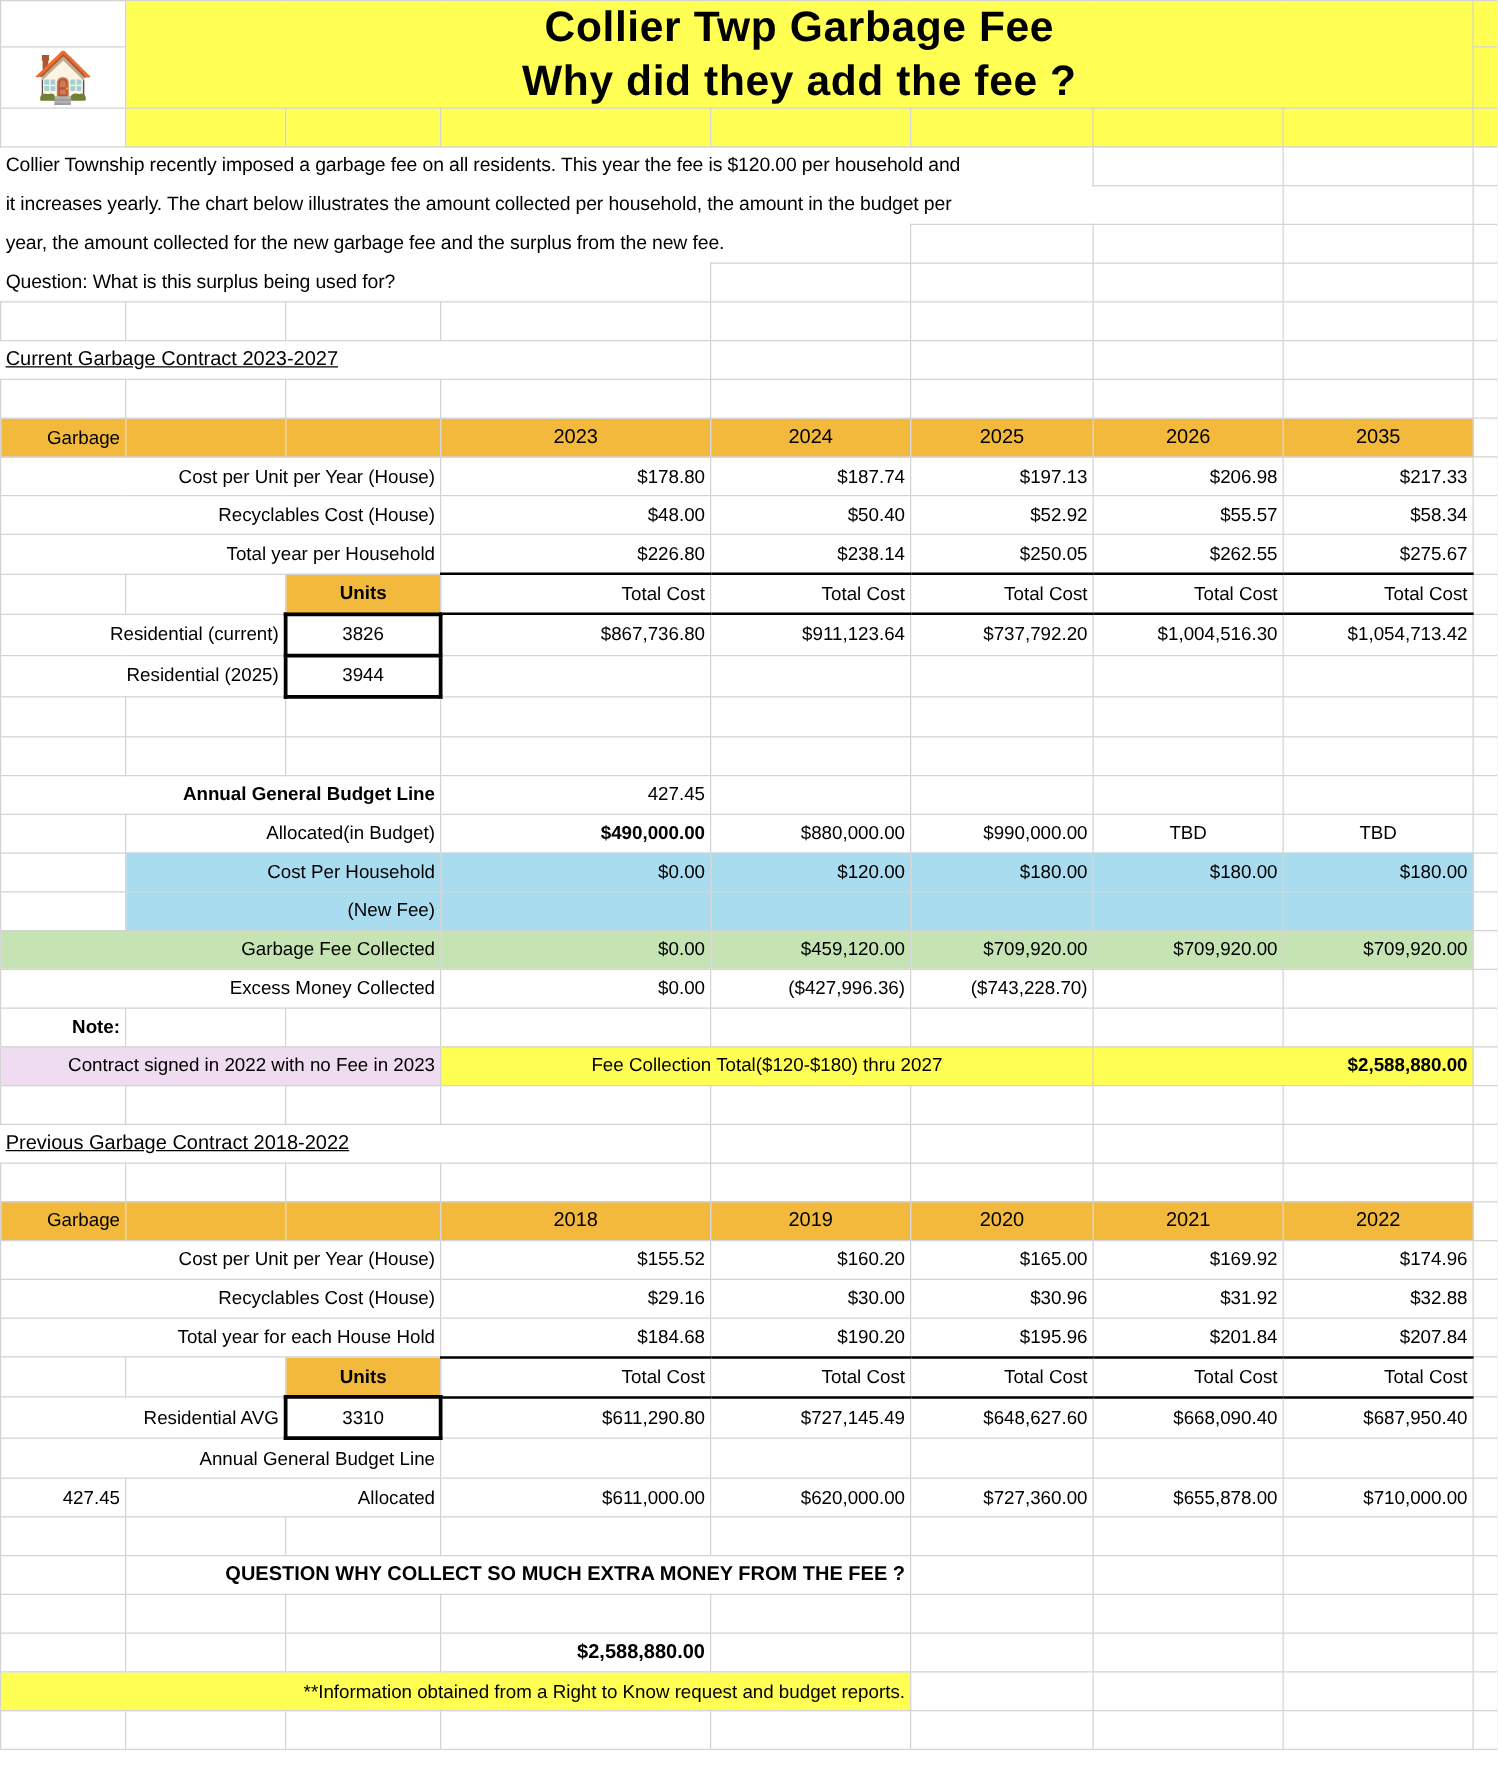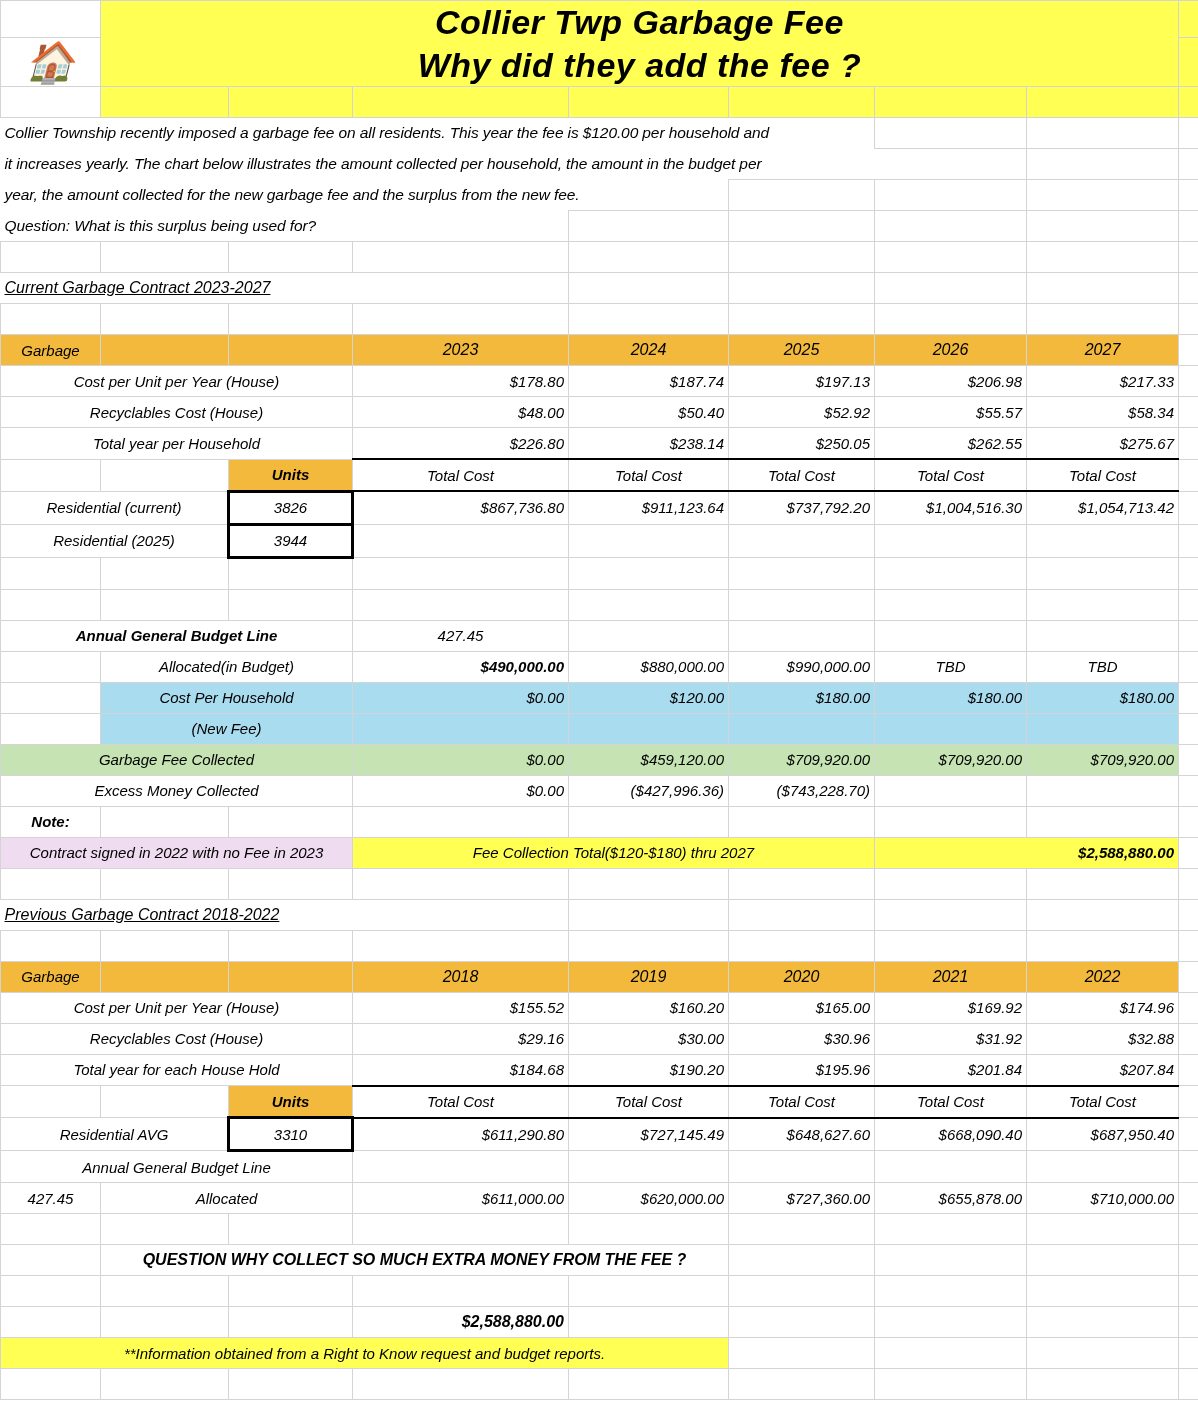--- a/index.html
+++ b/index.html
@@ -11,21 +11,20 @@
     font-family: "Liberation Sans", sans-serif;
     color: #000000;
     width: 1198px;
     height: 1416px;
     overflow: hidden;
   }
   #sheet {
     position: relative;
     width: 1198px;
     height: 1176px;
-    font-style: italic;
   }
   table.grid {
     border-collapse: collapse;
     table-layout: fixed;
     width: 1198px;
     font-size: 15px;
   }
   table.grid td {
     border: 1px solid #d4d4d4;
     height: 30px;
@@ -40,21 +39,21 @@
   col.c2 { width: 124px; }
   col.c3 { width: 216px; }
   col.c4 { width: 160px; }
   col.c5 { width: 146px; }
   col.c6 { width: 152px; }
   col.c7 { width: 152px; }
   col.c8 { width: 20px; }
 
   .r { text-align: right; }
   .c { text-align: center; }
-  .l { text-align: center; }
+  .l { text-align: right; }
   .b { font-weight: bold; }
   .yellow { background: #ffff54; }
   .orange { background: #f2b93d; }
   .blue { background: #aadcf0; }
   .green { background: #c6e3b4; }
   .pink { background: #f0dcf0; }
   .noborder { border: none !important; }
 
   .title-cell {
     background: #ffff54;
@@ -191,21 +190,21 @@
   </tr>
 
   <tr>
     <td class="orange l">Garbage</td>
     <td class="orange"></td>
     <td class="orange"></td>
     <td class="orange c hdr-year">2023</td>
     <td class="orange c hdr-year">2024</td>
     <td class="orange c hdr-year">2025</td>
     <td class="orange c hdr-year">2026</td>
-    <td class="orange c hdr-year">2027</td>
+    <td class="orange c hdr-year">2035</td>
     <td></td>
   </tr>
 
   <tr>
     <td class="l" colspan="3">Cost per Unit per Year (House)</td>
     <td class="r">$178.80</td>
     <td class="r">$187.74</td>
     <td class="r">$197.13</td>
     <td class="r">$206.98</td>
     <td class="r">$217.33</td>

